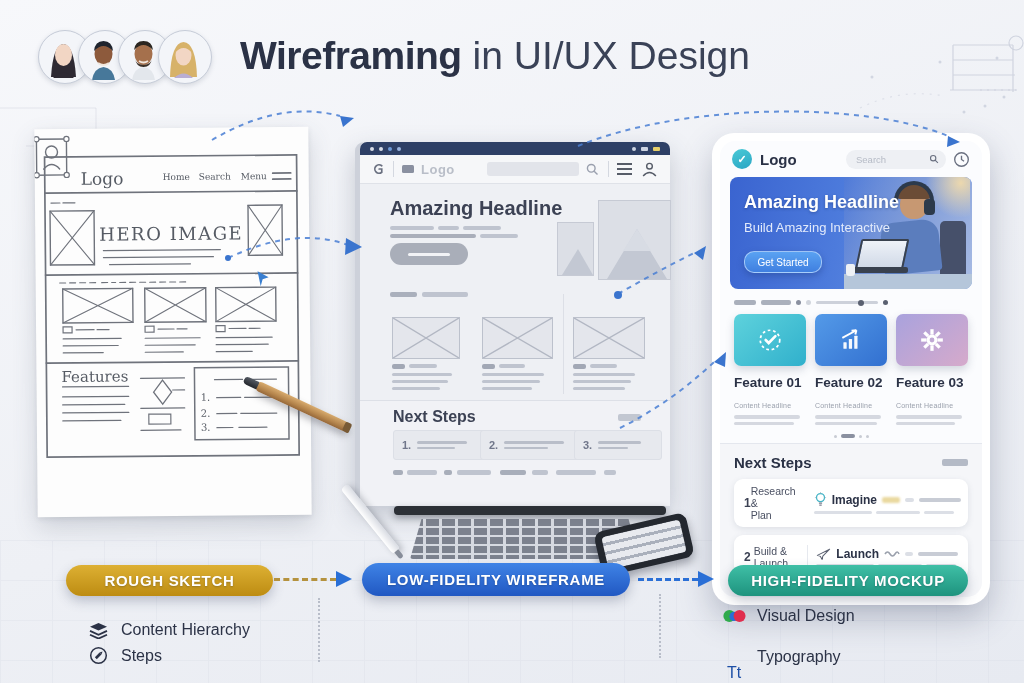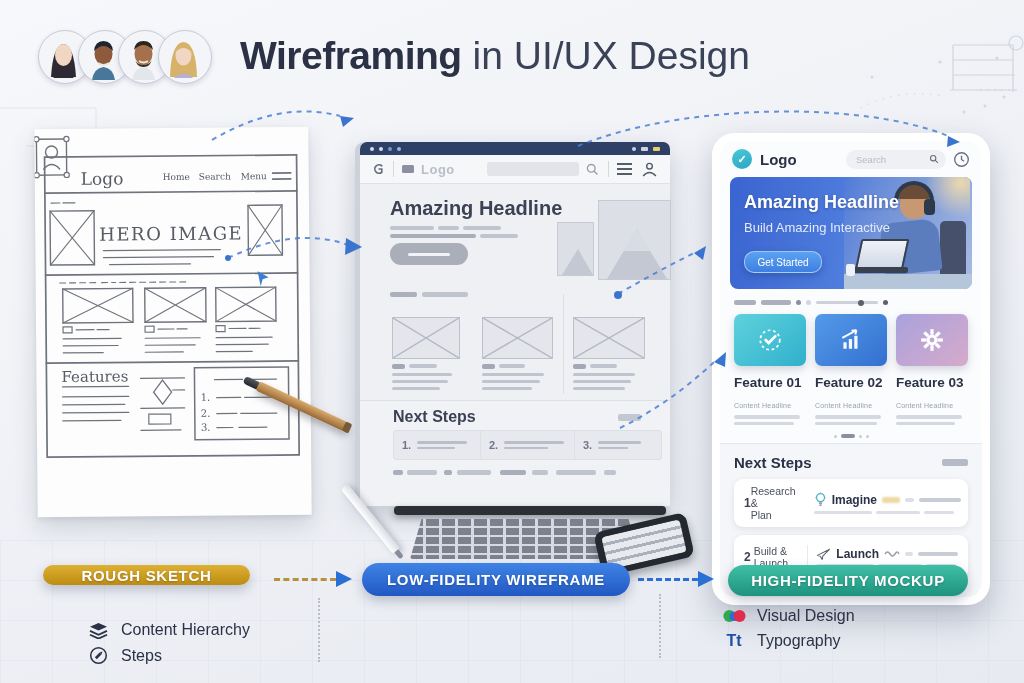--- a/index.html
+++ b/index.html
@@ -120,21 +120,21 @@
   .pill.blue{background:linear-gradient(180deg,#3f83e6,#2158c2);}
   .pill.teal{background:linear-gradient(180deg,#3fbfa6,#1e937e);}
   .conn{height:0;border-top:3px dashed #b5923e;}
   .conn.blue{border-top-color:var(--c-blue,#2a6fd6);}
   .conn:after{content:"";position:absolute;right:-16px;top:-10px;border-left:16px solid var(--c-blue,#2a6fd6);
     border-top:8px solid transparent;border-bottom:8px solid transparent;}
   .vdots{width:0;border-left:2px dotted #b8bdc9;}
   .note-group .note{display:flex;align-items:center;gap:11px;margin-bottom:7px;}
   .note .ic{width:24px;display:flex;justify-content:center;}
   .note .tx{font-size:16px;color:#2b3246;}
-  .tt{font-size:16px;font-weight:700;color:#1d4fa6;}
+  .tt{font-size:16px;font-weight:400;color:#1d4fa6;margin-top:32px;}
   .grid{left:0;top:540px;width:1024px;height:143px;opacity:.28;pointer-events:none;
     background-image:linear-gradient(#d6dae4 1px,transparent 1px),linear-gradient(90deg,#d6dae4 1px,transparent 1px);
     background-size:52px 40px;}
 </style>
 </head>
 <body>
 
 <div id="canvas">
 
   <svg class="abs" style="left:0;top:0;" width="1024" height="683">
@@ -566,21 +566,21 @@
       <path d="M340,116 l14,2 l-11,9 z"></path>
       <path d="M948,136 l12,6 l-13,5 z"></path>
       <path d="M346,238 l16,9 l-17,8 z"></path>
       <path d="M694,253 l12,-7 l-3,14 z"></path>
       <path d="M714,362 l12,-10 l-1,15 z"></path>
       <circle cx="618" cy="295" r="4"></circle>
       <circle cx="228" cy="258" r="3"></circle>
     </g>
   </svg>
 
-  <div class="abs pill gold" style="left:43px;top:565px;width:207px;height:20px">ROUGH SKETCH</div>
+  <div class="abs pill gold" style="left:66px;top:565px;width:207px;height:31px">ROUGH SKETCH</div>
   <div class="abs conn" style="left:274px;top:578px;width:62px"></div>
   <div class="abs pill blue" style="left:362px;top:563px;width:268px;height:33px">LOW-FIDELITY WIREFRAME</div>
   <div class="abs conn blue" style="left:638px;top:578px;width:60px"></div>
   <div class="abs pill teal" style="left:728px;top:565px;width:240px;height:31px">HIGH-FIDELITY MOCKUP</div>
   <div class="abs vdots" style="left:318px;top:598px;height:64px"></div>
   <div class="abs vdots" style="left:659px;top:594px;height:64px"></div>
 
   <div class="abs note-group" style="left:86px;top:621px">
     <div class="note">
       <span class="ic">

